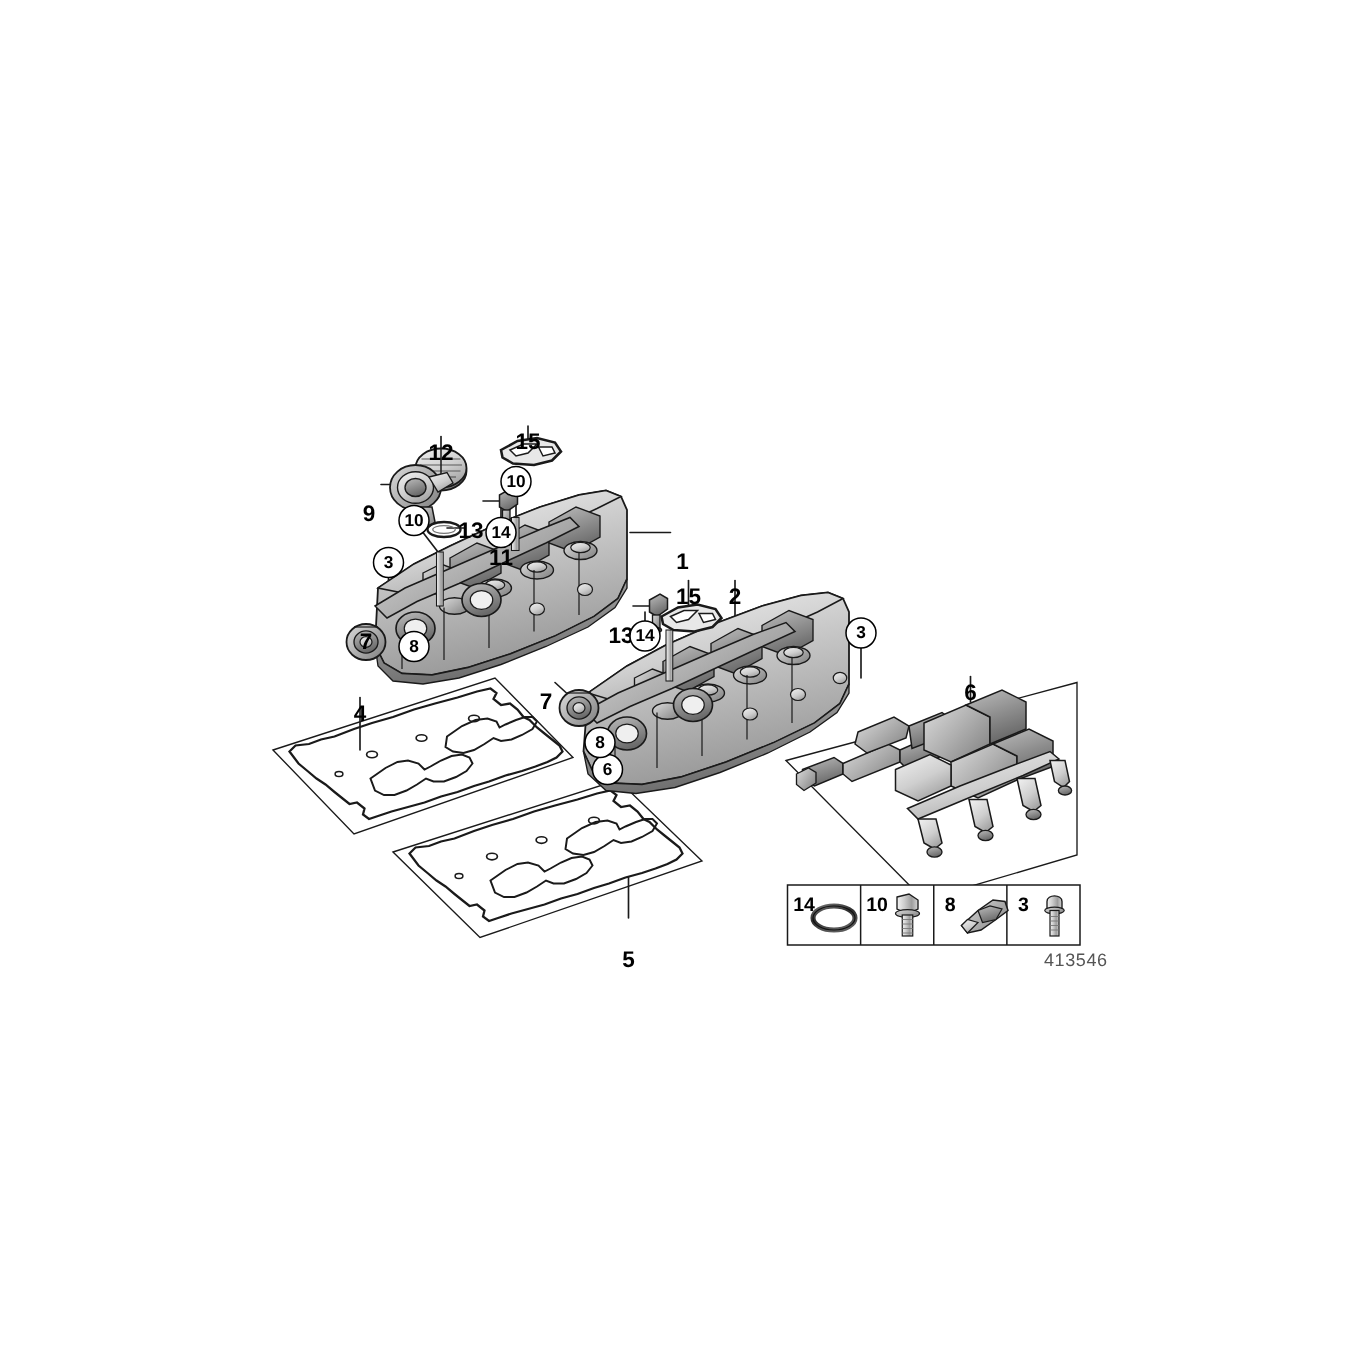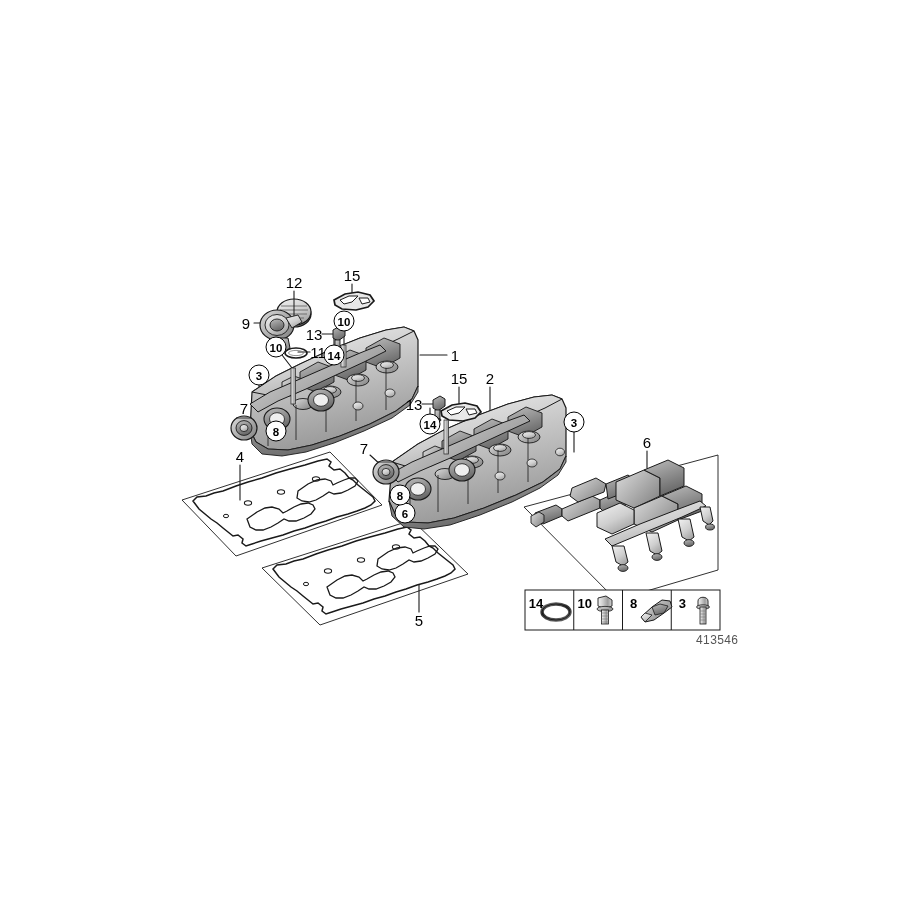--- a/index.html
+++ b/index.html
@@ -1,22 +1,22 @@
 <!DOCTYPE html>
 <html><head>
 <meta charset="utf-8">
 <style>
   html,body{margin:0;padding:0;background:#ffffff;}
   body{width:900px;height:900px;overflow:hidden;
        font-family:"Liberation Sans",sans-serif;}
   #stage{position:relative;width:900px;height:900px;background:#fff;}
   svg#dwg{position:absolute;left:0;top:0;width:900px;height:900px;display:block;}
-  .lbl{position:absolute;font-family:"Liberation Sans",sans-serif;font-weight:normal;
+  .lbl{position:absolute;font-family:"Liberation Sans",sans-serif;font-weight:bold;
        font-size:15px;color:#000;line-height:1;white-space:nowrap;
-       transform:translate(-50%,-50%);letter-spacing:0px;}
+       transform:translate(-50%,-50%);letter-spacing:0px;margin-top:20px;}
   .clbl{position:absolute;width:19px;height:19px;border:1.2px solid #000;border-radius:50%;
         background:#fff;color:#000;font-size:11.5px;font-weight:bold;
         display:flex;align-items:center;justify-content:center;
         transform:translate(-50%,-50%);font-family:"Liberation Sans",sans-serif;}
   .legnum{position:absolute;font-family:"Liberation Sans",sans-serif;font-weight:bold;
           font-size:13px;color:#000;transform:translate(-50%,-50%);}
   #drawno{position:absolute;font-family:"Liberation Sans",sans-serif;font-size:12px;
           color:#555;letter-spacing:.4px;margin-left:16px;}
 </style>
 </head>
@@ -399,21 +399,21 @@
       <div class="lbl" style="left: 419px; top: 620px;">5</div>
       <div class="lbl" style="left: 647px; top: 442px;">6</div>
       <div class="clbl" style="left: 405px; top: 513px;">6</div>
       <div class="lbl" style="left: 244px; top: 408px;">7</div>
       <div class="lbl" style="left: 364px; top: 448px;">7</div>
       <div class="clbl" style="left: 276px; top: 431px;">8</div>
       <div class="clbl" style="left: 400px; top: 495px;">8</div>
       <div class="lbl" style="left: 246px; top: 323px;">9</div>
       <div class="clbl" style="left: 344px; top: 321px;">10</div>
       <div class="clbl" style="left: 276px; top: 347px;">10</div>
-      <div class="lbl" style="left: 318px; top: 352px;">11</div>
+      <div class="lbl" style="left: 334px; top: 352px;">11</div>
       <div class="lbl" style="left: 294px; top: 282px;">12</div>
       <div class="lbl" style="left: 314px; top: 334px;">13</div>
       <div class="lbl" style="left: 414px; top: 404px;">13</div>
       <div class="clbl" style="left: 334px; top: 355px;">14</div>
       <div class="clbl" style="left: 430px; top: 424px;">14</div>
       <div class="lbl" style="left: 352px; top: 275px;">15</div>
       <div class="lbl" style="left: 459px; top: 378px;">15</div>
     </div>
 
   <div id="legend-layer">

